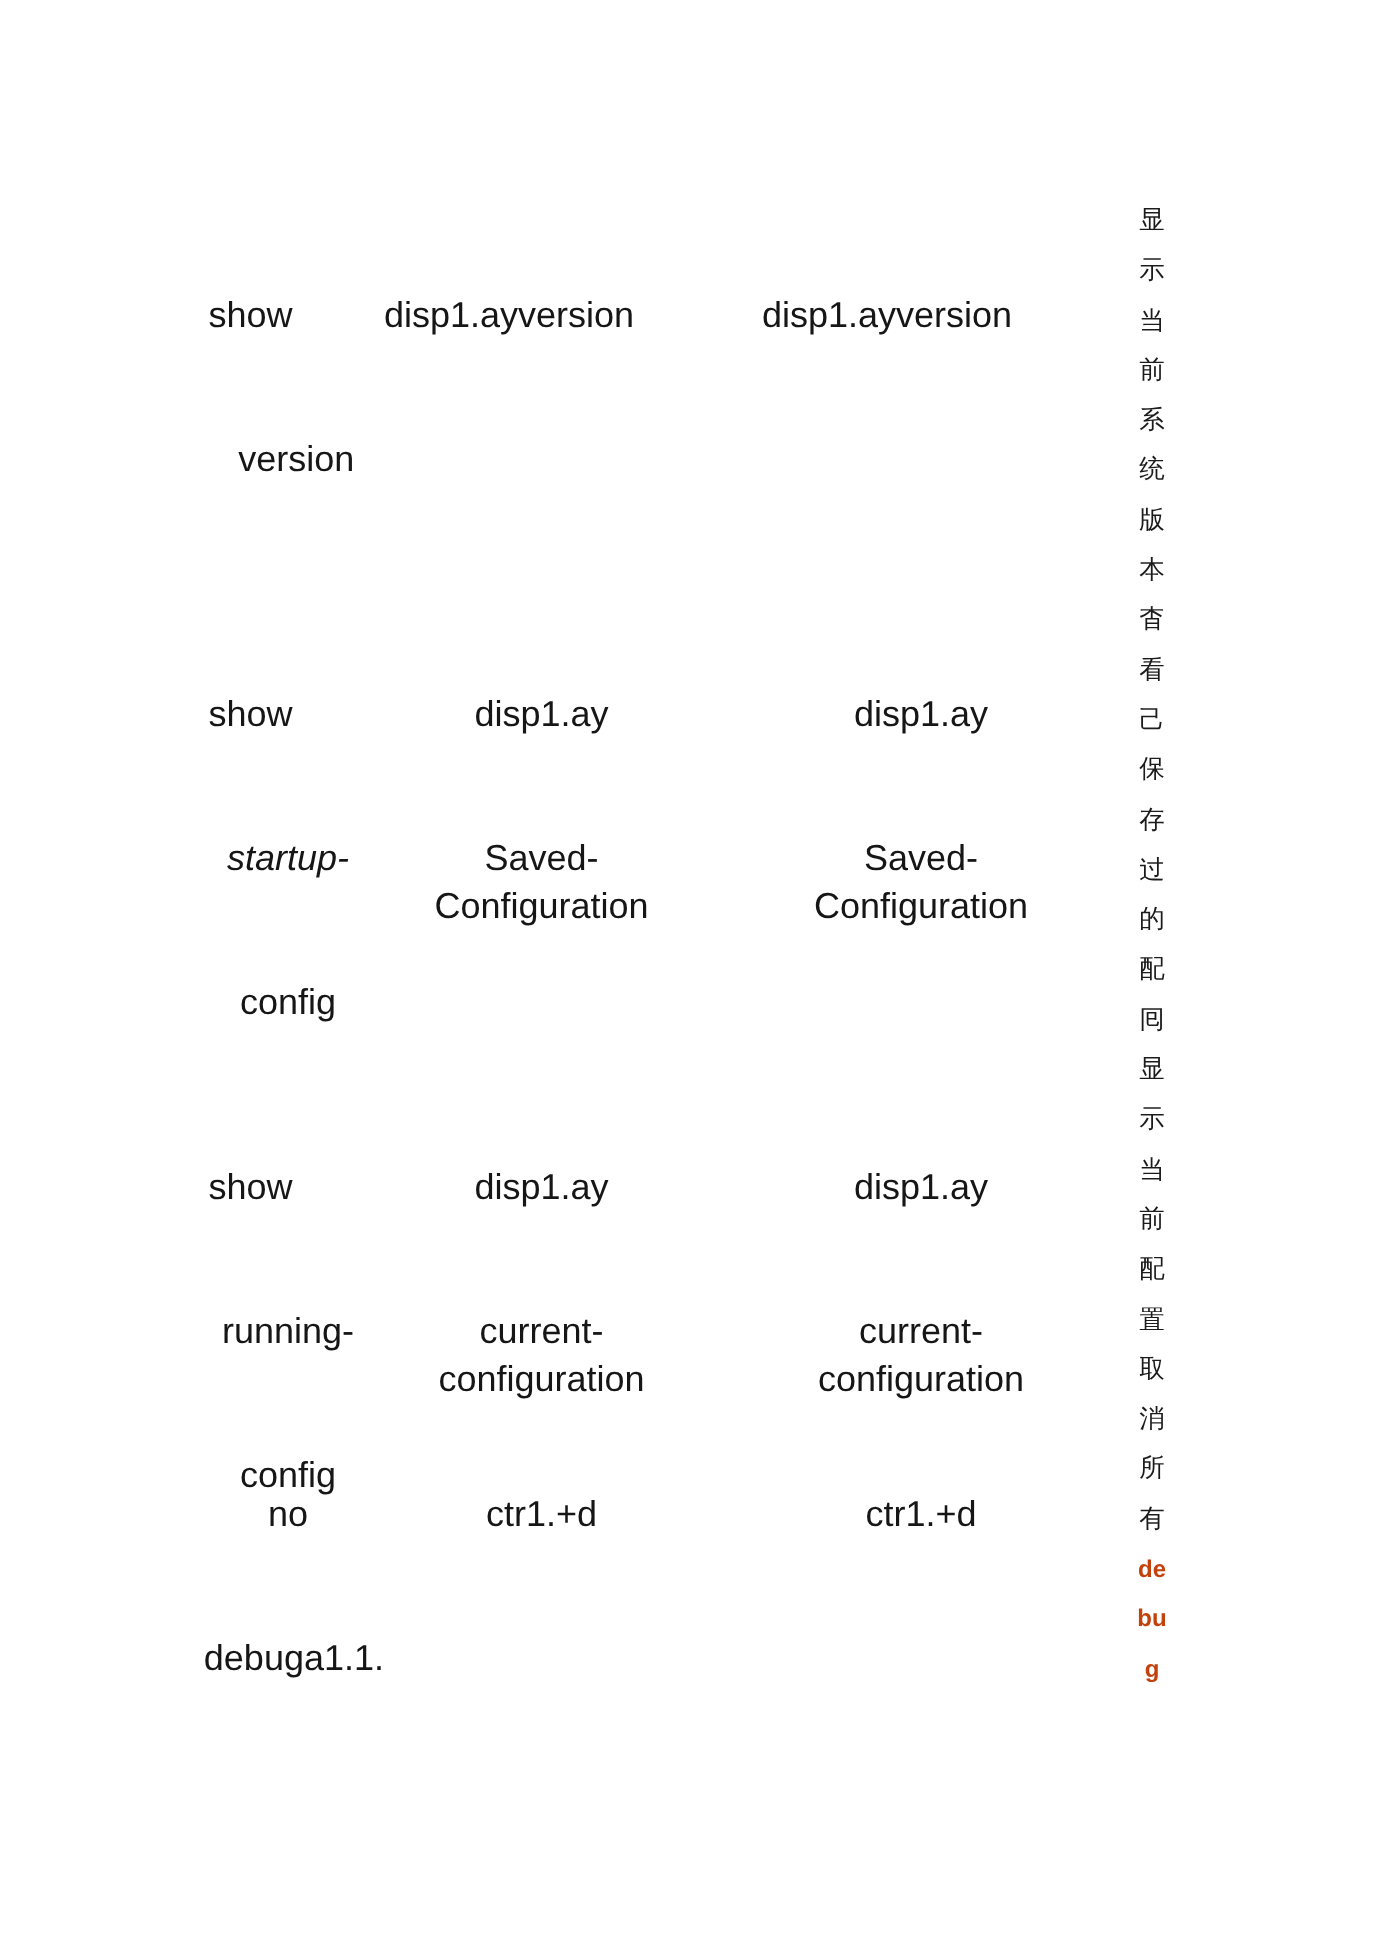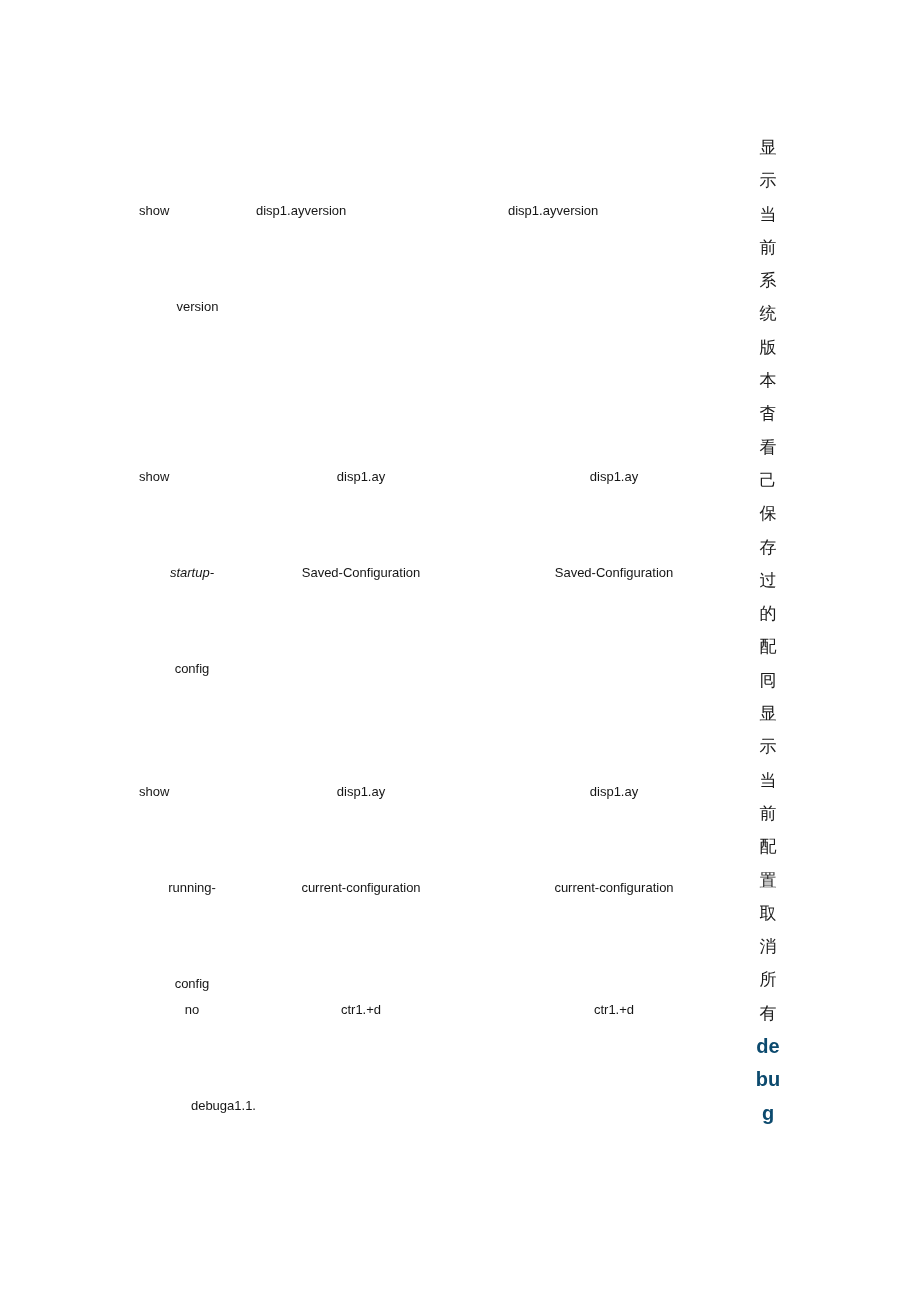--- a/index.html
+++ b/index.html
@@ -30,21 +30,21 @@
   }
 
   .row {
     position: absolute;
     left: 0;
     width: 920px;
   }
 
   .cell {
     position: absolute;
-    font-size: 13px;
+    font-size: 24px;
     line-height: 32px;
     color: #161616;
     white-space: pre-wrap;
   }
 
   
   .col-cmd {
     left: 128px;
     width: 128px;
     text-align: center;
@@ -97,23 +97,23 @@
   .desc-glyph {
     display: block;
     height: 33.3px;
     line-height: 33.3px;
     font-size: 17px;
     color: #1b1b1b;
     font-family: "DejaVu Sans", "Liberation Sans", sans-serif;
   }
   .desc-glyph.latin {
     font-family: "Liberation Sans", sans-serif;
-    font-size: 20px;
+    font-size: 16px;
     font-weight: 600;
-    color: #0c4a6e;
+    color: #c2410c;
   }
 </style>
 </head>
 <body>
 
 <div id="page">
 
   <div class="cmd-table">
 
     <div class="row" style="top:131px;">

